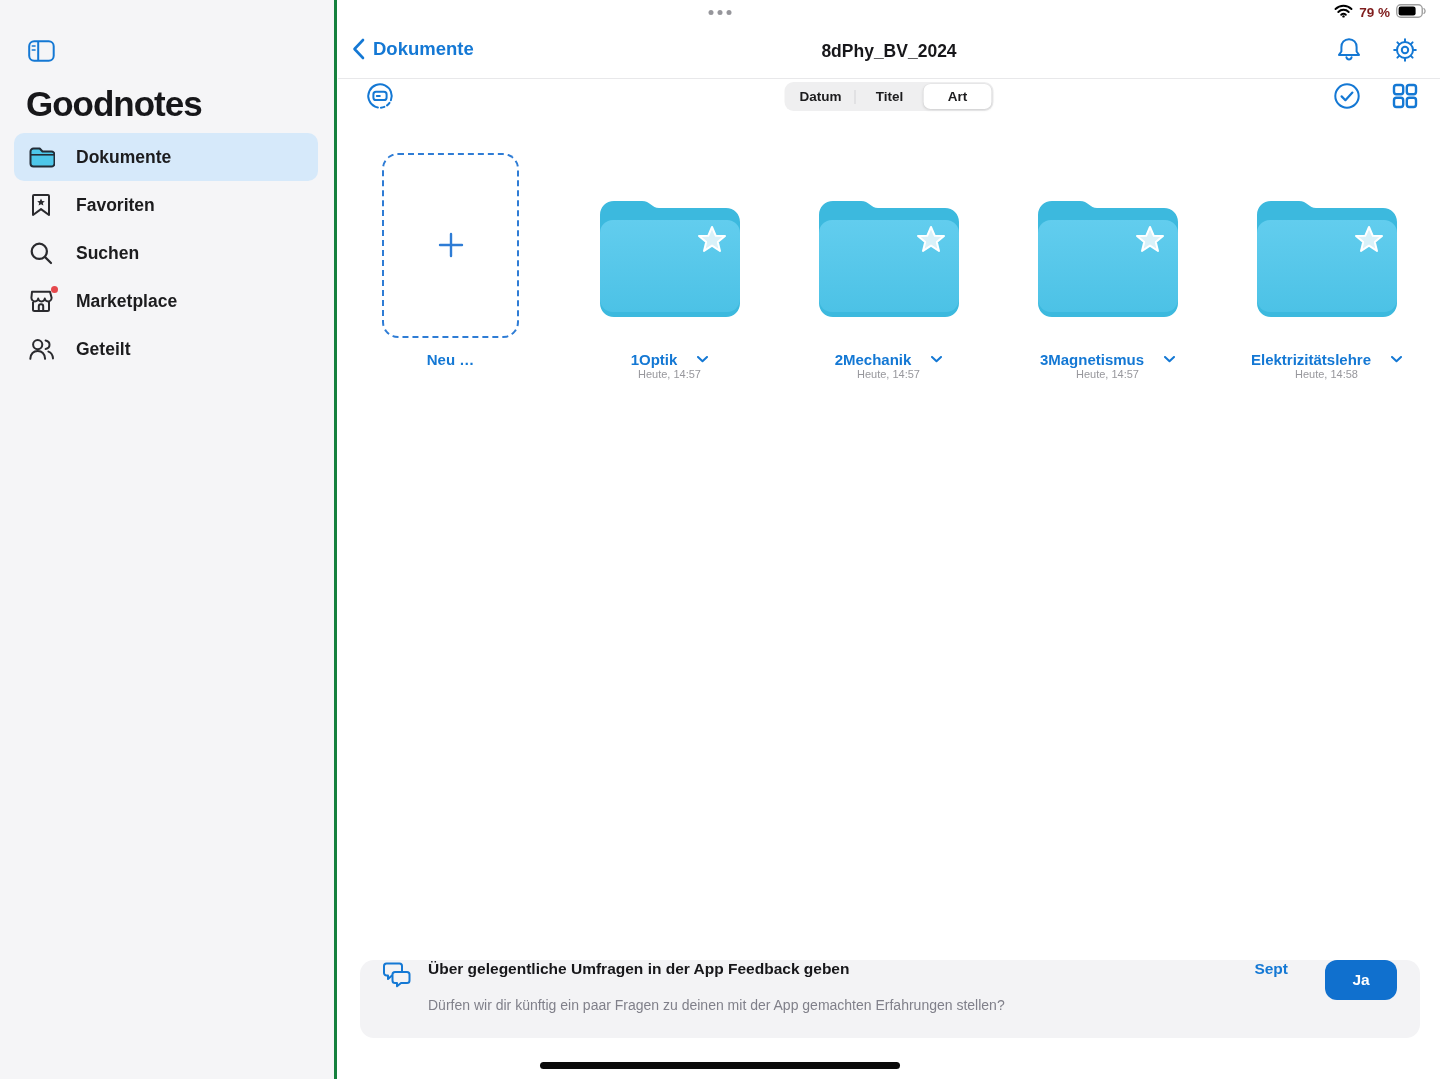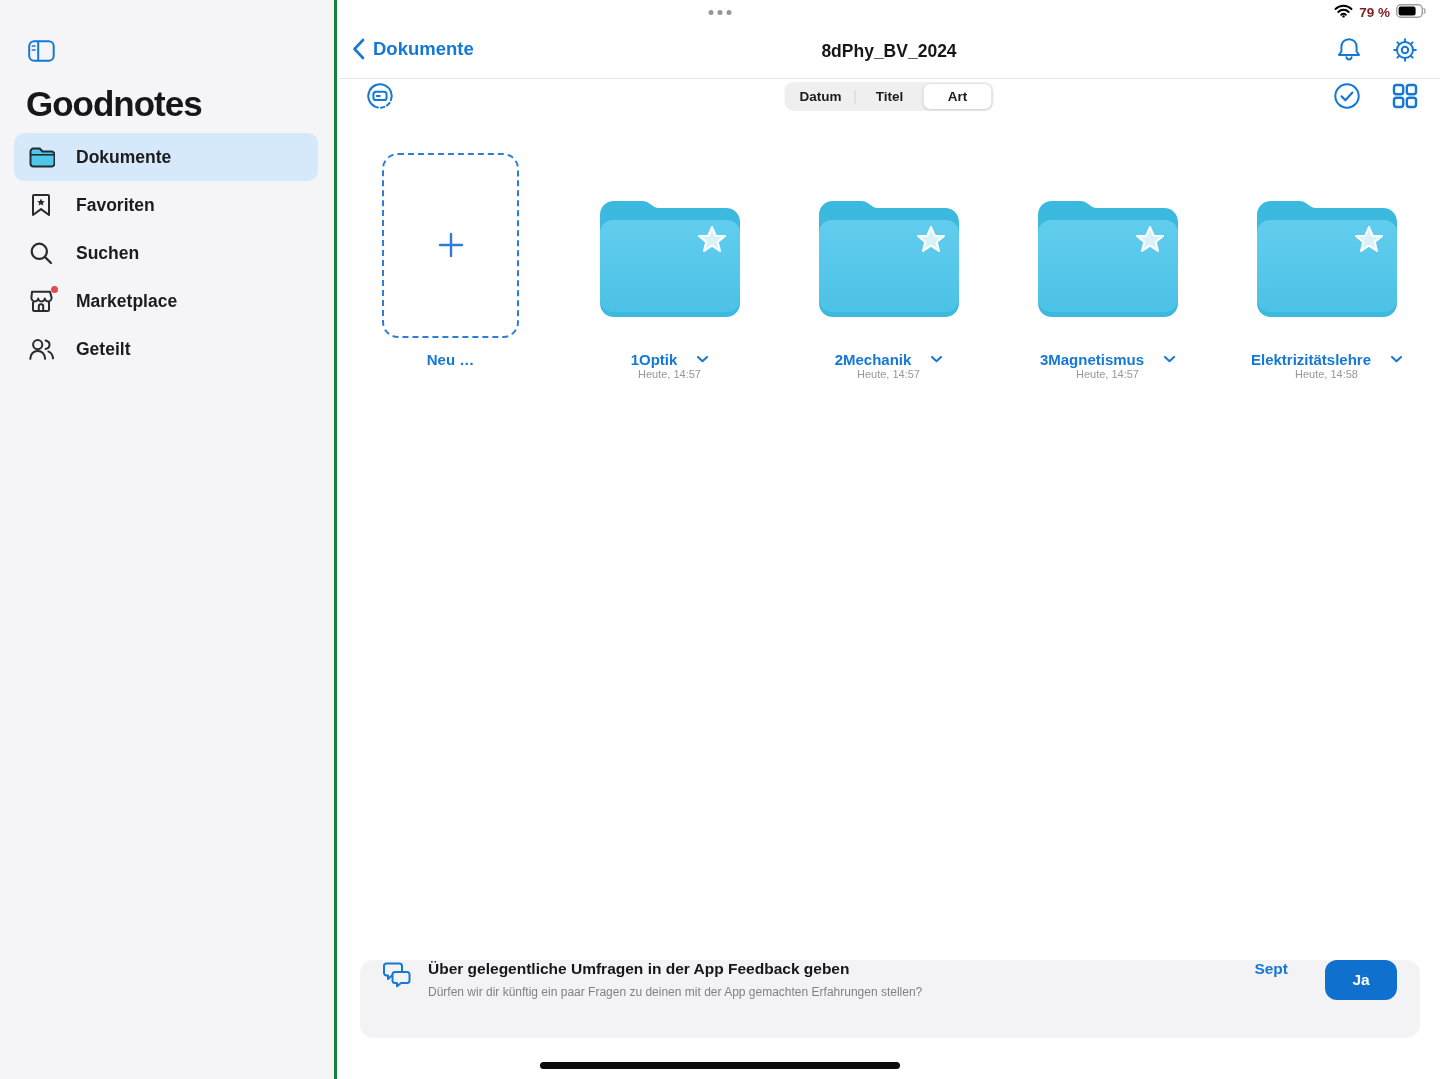--- a/index.html
+++ b/index.html
@@ -81,21 +81,21 @@
   .item-date { font-size:11px; color:#97979c; }
   .new-label { margin-top:13px; color:#1478d4; font-size:15px; font-weight:600; }
   
   .banner {
     position:absolute; left:22px; right:20px; top:960px; height:78px;
     background:#f3f3f5; border-radius:14px; display:flex; align-items:flex-start;
     padding:0 23px 0 22px;
   }
   .banner-text { margin-left:15px; flex:1; }
   .banner-title { font-size:15.5px; font-weight:700; color:#17171a; }
-  .banner-sub { font-size:12px; color:#80808a; margin-top:7px; }
+  .banner-sub { font-size:14px; color:#80808a; margin-top:19px; }
   .btn-decline { color:#1478d4; font-size:15.5px; font-weight:600; margin-right:37px;
     background:none; border:none; cursor:pointer; font-family:inherit; }
   .btn-accept {
     width:72px; height:40px; background:#1070ce; color:#fff; border:none; border-radius:12px;
     font-size:15.5px; font-weight:600; cursor:pointer; font-family:inherit;
   }
   
   .home-indicator {
     position:absolute; left:50%; transform:translateX(-50%); bottom:10px;
     width:360px; height:7px; border-radius:4px; background:#0a0a0a; cursor:grab;

